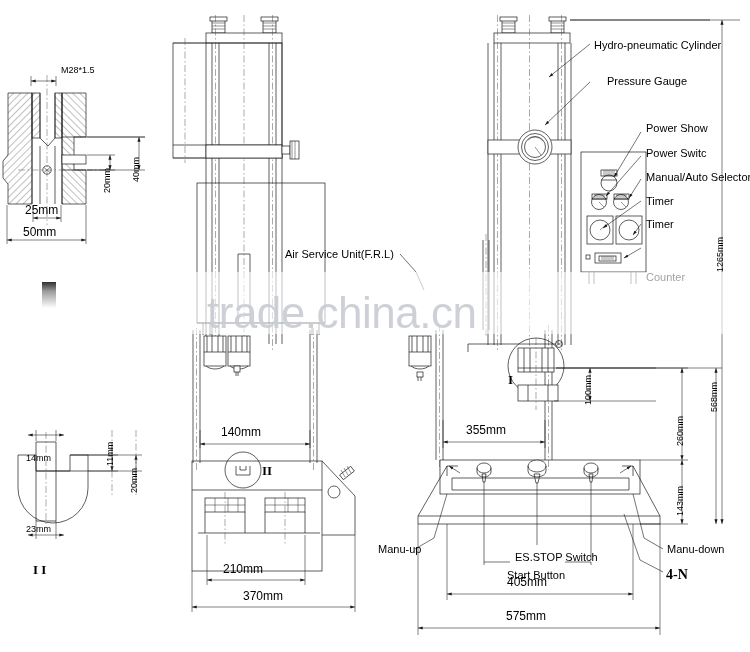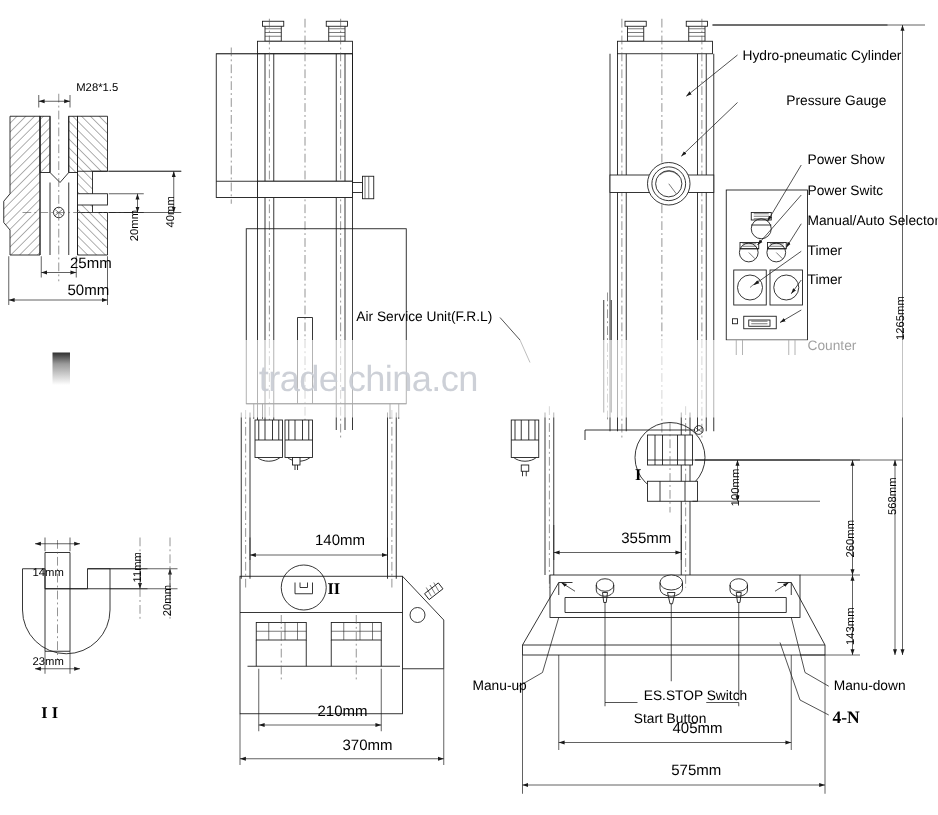--- a/index.html
+++ b/index.html
@@ -42,21 +42,20 @@
     white-space: nowrap;
     line-height: 1;
   }
   .lbl-dim {
     position: absolute;
     font-family: "Liberation Sans", sans-serif;
     font-size: 12px;
     color: #000000;
     white-space: nowrap;
     line-height: 1;
-    margin-left: 31px;
   }
   .lbl-dim-sm {
     position: absolute;
     font-family: "Liberation Sans", sans-serif;
     font-size: 9px;
     color: #000000;
     white-space: nowrap;
     line-height: 1;
   }
   .lbl-serif {
@@ -68,21 +67,21 @@
     white-space: nowrap;
     line-height: 1;
   }
   .rot90 { transform: rotate(-90deg); transform-origin: left top; }
 
   #watermark {
     position: absolute;
     left: 207px;
     top: 288px;
     font-family: "Liberation Sans", sans-serif;
-    font-size: 29px;
+    font-size: 44px;
     color: #c9cdd4;
     letter-spacing: -0.5px;
     opacity: 0.92;
     white-space: nowrap;
     pointer-events: none;
   }
   #wm-smudge {
     position: absolute;
     left: 0px;
     top: 272px;
@@ -454,21 +453,21 @@
   <div class="lbl-dim-sm rot90" style="left:130px; top:493px;">20mm</div>
   <div class="lbl-serif" style="left:33px; top:563px;text-align:center;">I I</div>
 
   <div class="lbl" style="left:285px; top:249px;">Air Service Unit(F.R.L)</div>
   <div class="lbl-dim" style="left:221px; top:426px;">140mm</div>
   <div class="lbl-dim" style="left:223px; top:563px;">210mm</div>
   <div class="lbl-dim" style="left:243px; top:590px;">370mm</div>
   <div class="lbl-serif" style="left:262px; top:464px;">II</div>
 
   <div class="lbl" style="left:594px; top:40px;">Hydro-pneumatic Cylinder</div>
-  <div class="lbl" style="left:629px; top:76px;">Pressure Gauge</div>
+  <div class="lbl" style="left:607px; top:76px;">Pressure Gauge</div>
   <div class="lbl" style="left:646px; top:123px;">Power Show</div>
   <div class="lbl" style="left:646px; top:148px;">Power Switc</div>
   <div class="lbl" style="left:646px; top:172px;">Manual/Auto Selector</div>
   <div class="lbl" style="left:646px; top:196px;">Timer</div>
   <div class="lbl" style="left:646px; top:219px;">Timer</div>
   <div class="lbl" style="left:646px; top:242px;margin-top:30px;">Counter</div>
 
   <div class="lbl-serif" style="left:508px; top:373px;">I</div>
   <div class="lbl-dim-sm rot90" style="left:584px; top:405px;">100mm</div>
   <div class="lbl-dim" style="left:466px; top:424px;">355mm</div>

